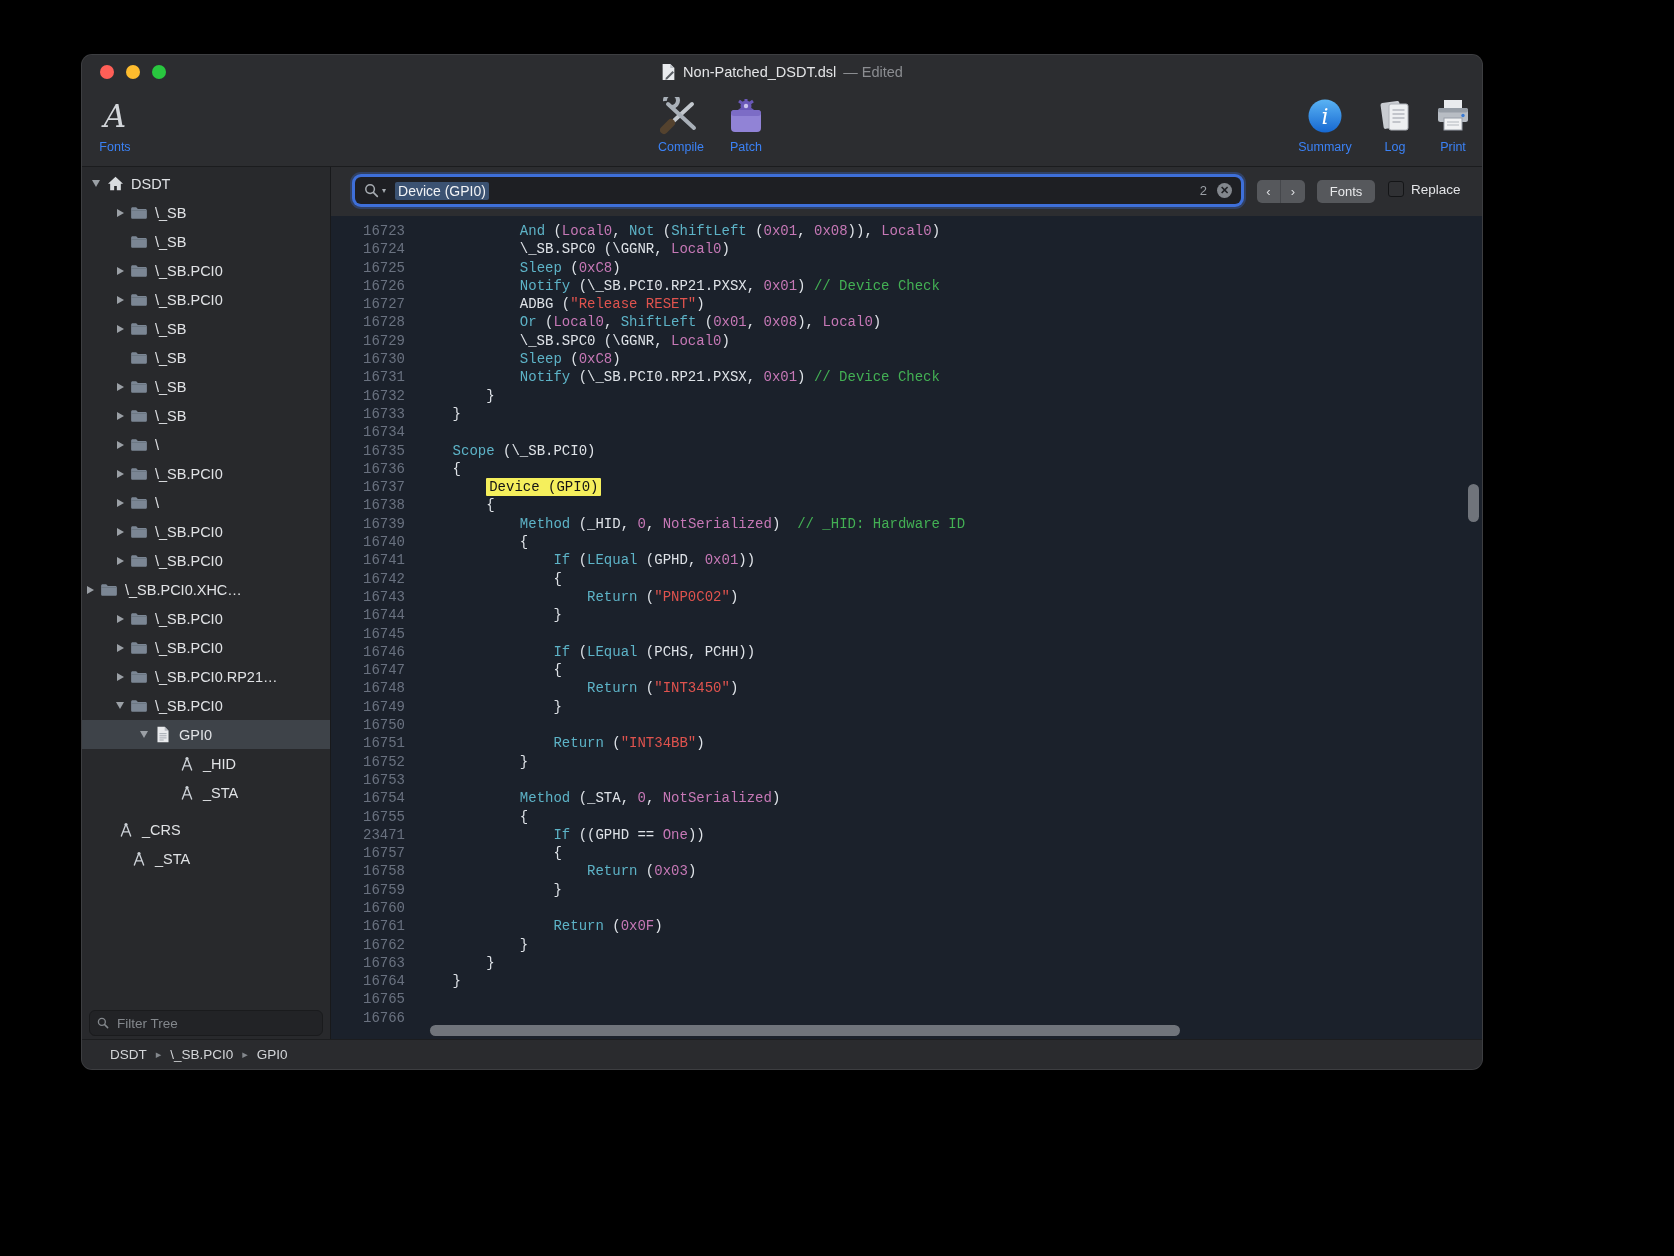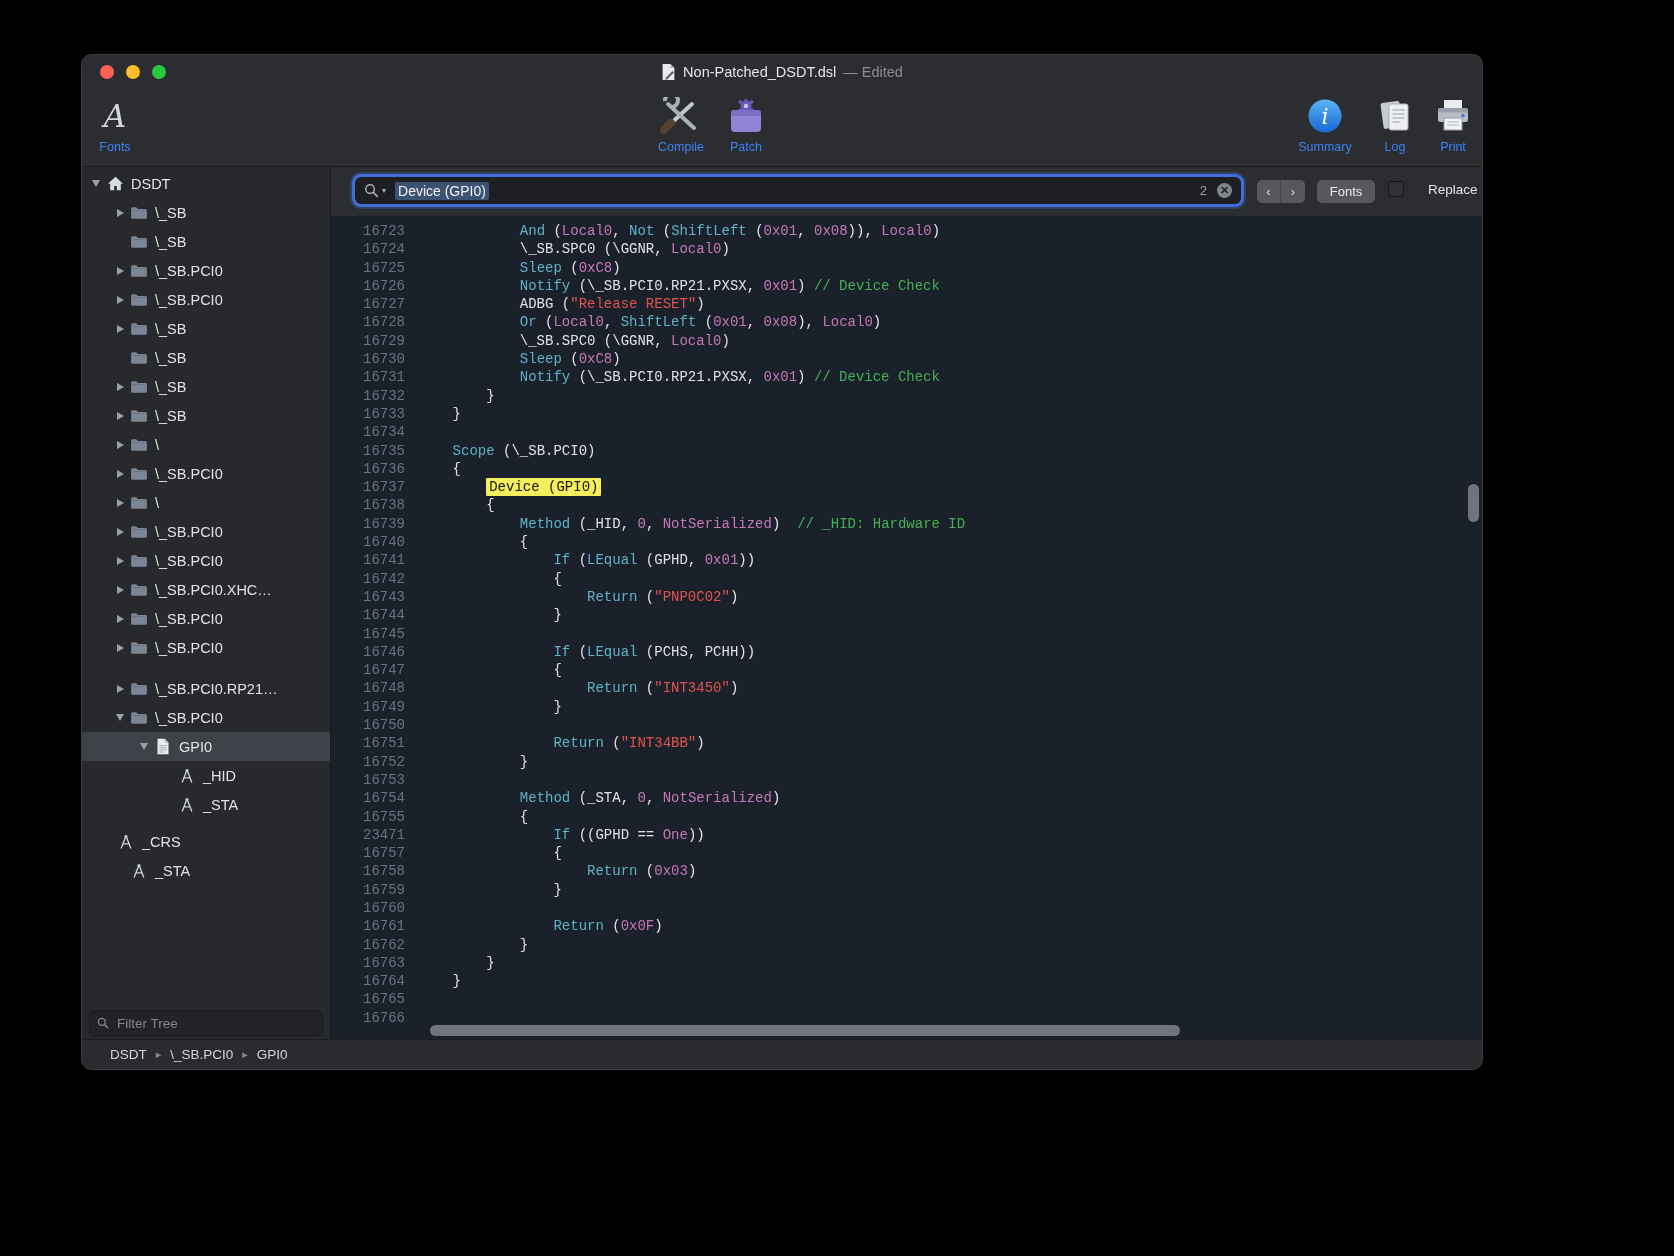--- a/index.html
+++ b/index.html
@@ -54,21 +54,21 @@
   .query { color:#f2f3f5; font-size:14px; margin-left:5px; background:#3b5272; border-radius:2px; padding:1px 3px; }
   .sf-spacer { flex:1; }
   .match-count { color:#9b9fa5; font-size:13px; margin-right:6px; }
   .clear-btn { width:15px; height:15px; border-radius:50%; background:#83878d; color:#1e1f23;
     display:flex; align-items:center; justify-content:center; font-size:11px; font-weight:bold; cursor:default; }
   .navpair { position:absolute; left:926px; top:13px; display:flex; height:23px; border-radius:5px; overflow:hidden; }
   .navbtn { width:24px; background:#56585c; color:#dcdee1; border:none; font-size:13px; line-height:23px; text-align:center; padding:0; cursor:default; }
   .navbtn:first-child { border-right:1px solid #45474b; }
   .btn-done { position:absolute; left:986px; top:13px; width:58px; height:23px; background:#56585c; color:#e9eaec;
     border:none; border-radius:5px; font-size:13px; font-family:"Liberation Sans",sans-serif; cursor:default; }
-  .replace-wrap { position:absolute; left:1057px; top:14px; display:flex; align-items:center; gap:24px; }
+  .replace-wrap { position:absolute; left:1057px; top:14px; display:flex; align-items:center; gap:7px; }
   .checkbox { width:14px; height:14px; background:#303134; border:1px solid #141517; border-radius:3px; }
   .replace-label { color:#e4e5e8; font-size:13.5px; }
   
   .editor { position:absolute; top:49px; left:0; right:0; bottom:0; background:#1b212b; overflow:hidden; }
   .codewrap { position:absolute; top:6px; left:0; right:0; }
   .ln-row { display:flex; height:18.3px; line-height:18.3px; font-family:Liberation Mono, monospace; font-size:14px; }
   .ln-num { width:74px; flex:none; text-align:right; color:#6a7280; }
   .ln-code { white-space:pre; margin-left:14px; }
   .tk-p { color:#dfe3e8; }
   .tk-k { color:#5db3c7; }
@@ -344,21 +344,21 @@
               <span class="arr-right"></span>
             </span>
             <span class="tree-icon">
               <svg width="18" height="14" viewBox="0 0 20 16">
                 <path d="M1 3.2C1 2.1 1.7 1.3 2.7 1.3h4.1l1.9 2.1h8.6c1 0 1.7.8 1.7 1.9v7.5c0 1.1-.7 1.9-1.7 1.9H2.7c-1 0-1.7-.8-1.7-1.9Z" fill="#7b8694"></path>
                 <path d="M1 4.8h18v.9H1Z" fill="#69737f"></path>
               </svg>
             </span>
             <span class="tree-label">\_SB.PCI0</span>
           </div>
-          <div class="tree-row" style="padding-left: 30px;">
+          <div class="tree-row" style="">
             <span class="tree-arrow">
               <span class="arr-right"></span>
             </span>
             <span class="tree-icon">
               <svg width="18" height="14" viewBox="0 0 20 16">
                 <path d="M1 3.2C1 2.1 1.7 1.3 2.7 1.3h4.1l1.9 2.1h8.6c1 0 1.7.8 1.7 1.9v7.5c0 1.1-.7 1.9-1.7 1.9H2.7c-1 0-1.7-.8-1.7-1.9Z" fill="#7b8694"></path>
                 <path d="M1 4.8h18v.9H1Z" fill="#69737f"></path>
               </svg>
             </span>
             <span class="tree-label">\_SB.PCI0.XHC…</span>
@@ -380,21 +380,21 @@
               <span class="arr-right"></span>
             </span>
             <span class="tree-icon">
               <svg width="18" height="14" viewBox="0 0 20 16">
                 <path d="M1 3.2C1 2.1 1.7 1.3 2.7 1.3h4.1l1.9 2.1h8.6c1 0 1.7.8 1.7 1.9v7.5c0 1.1-.7 1.9-1.7 1.9H2.7c-1 0-1.7-.8-1.7-1.9Z" fill="#7b8694"></path>
                 <path d="M1 4.8h18v.9H1Z" fill="#69737f"></path>
               </svg>
             </span>
             <span class="tree-label">\_SB.PCI0</span>
           </div>
-          <div class="tree-row" style="padding-left: 30px; margin-top: 12px;">
+          <div class="tree-row" style="padding-left: 30px;">
             <span class="tree-arrow">
               <span class="arr-right"></span>
             </span>
             <span class="tree-icon">
               <svg width="18" height="14" viewBox="0 0 20 16">
                 <path d="M1 3.2C1 2.1 1.7 1.3 2.7 1.3h4.1l1.9 2.1h8.6c1 0 1.7.8 1.7 1.9v7.5c0 1.1-.7 1.9-1.7 1.9H2.7c-1 0-1.7-.8-1.7-1.9Z" fill="#7b8694"></path>
                 <path d="M1 4.8h18v.9H1Z" fill="#69737f"></path>
               </svg>
             </span>
             <span class="tree-label">\_SB.PCI0.RP21…</span>

